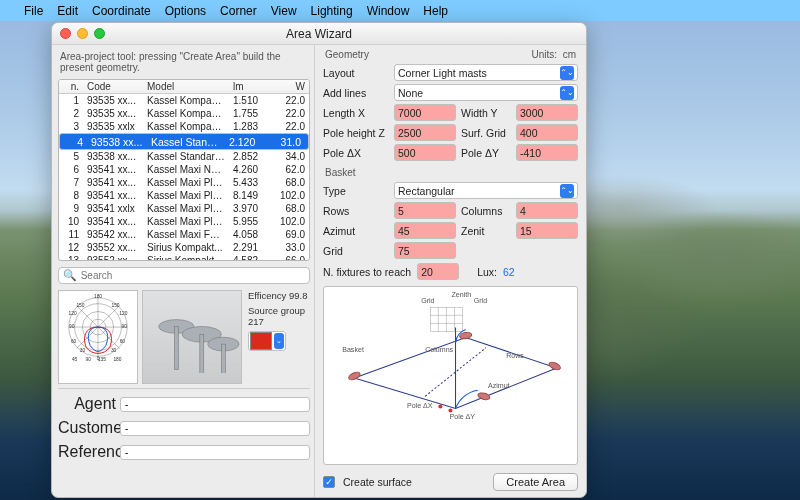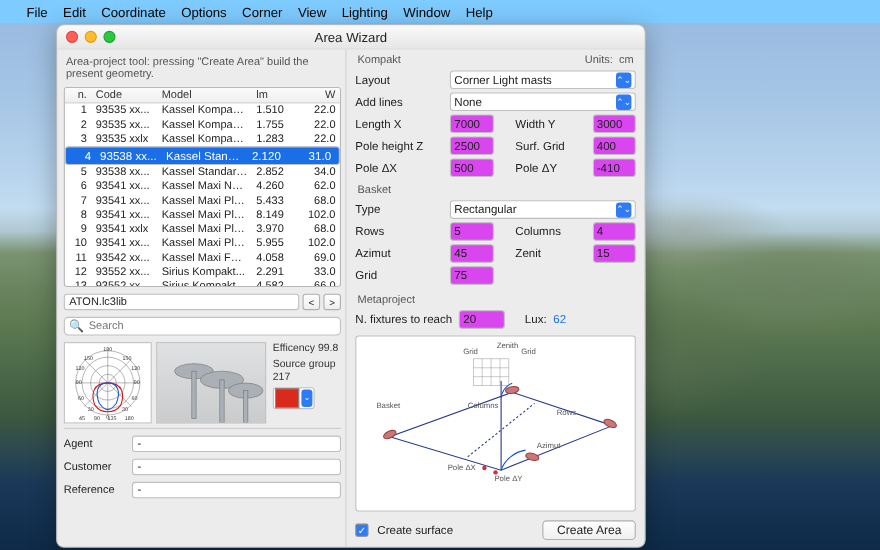--- a/index.html
+++ b/index.html
@@ -34,33 +34,33 @@
 .c-lm{width:42px;text-align:left;}
 .c-w{width:38px;text-align:right;}
 .tbody{overflow-y:auto;}
 .trow{display:flex; font-size:10px; height:13px; align-items:center;}
 .trow.sel{background:#1a6fe8; color:#fff;}
 .libbar{display:flex; gap:3px; align-items:center; padding-top:2px;}
 .libname{flex:1; border:1px solid #c0c0c0; background:#fff; border-radius:3px; padding:1px 4px; font-size:10px;}
 .navbtn{width:16px;height:15px;border:1px solid #b0b0b0;border-radius:3px;background:linear-gradient(#fff,#eee);font-size:9px;display:flex;align-items:center;justify-content:center;}
 .search{display:flex; align-items:center; border:1px solid #c0c0c0; background:#fff; border-radius:4px; padding:1px 4px; gap:4px; margin-top:2px;}
 .search input{border:none; outline:none; flex:1; font-size:10px; background:transparent;}
-.preview{display:flex; gap:4px; margin-top:2px; height:74px;}
+.preview{display:flex; gap:4px; margin-top:2px; height:94px;}
 .polar{width:80px; border:1px solid #c0c0c0; background:#fff; position:relative; font-size:7px;}
 .lamp{width:100px; border:1px solid #c0c0c0; background:linear-gradient(#dfe1e3,#c9cbcd); display:flex; align-items:center; justify-content:center;}
 .stats{flex:1; font-size:9.5px; color:#333; padding:0 2px;}
 .swatch{width:22px;height:18px;background:#d92a1c;border:1px solid #888;display:inline-block;margin-top:4px;}
 .section-lbl{font-size:10px; color:#666; margin-top:4px; padding-bottom:1px;}
 .fieldrow{display:flex; align-items:center; gap:4px; margin-top:2px;}
-.fieldrow label{width:58px; font-size:10px;}
+.fieldrow label{width:58px; font-size:16px;text-align:right;}
 .fieldrow input{flex:1; border:1px solid #c0c0c0; background:#fff; border-radius:3px; padding:1px 4px; font-size:10px;}
 .gh{display:flex; justify-content:space-between; align-items:center; font-size:10px; color:#555; padding:0 2px;}
-.geo-grid{display:grid; grid-template-columns:66px 1fr 50px 1fr; gap:3px 20px; align-items:center; font-size:10.5px;}
+.geo-grid{display:grid; grid-template-columns:66px 1fr 50px 1fr; gap:3px 5px; align-items:center; font-size:10.5px;}
 .geo-grid .lab{text-align:left; white-space:nowrap;}
-.sel, .num{border:1px solid #c0c0c0; background:#d946ef; border-radius:3px; padding:1px 3px; font-size:10.5px; height:17px; display:flex; align-items:center;}
+.sel, .num{border:1px solid #c0c0c0; background:#fca5a5; border-radius:3px; padding:1px 3px; font-size:10.5px; height:17px; display:flex; align-items:center;}
 .sel{justify-content:space-between; background:#fff;}
 .sel .chev{width:14px;height:14px;background:#2f7bf5;border-radius:3px;display:flex;align-items:center;justify-content:center;color:#fff;font-size:8px;}
 .sel.full{grid-column:2/5;}
 .num{justify-content:flex-start;}
 .diagram{border:1px solid #c0c0c0;background:#fff;border-radius:3px;flex:1;min-height:120px;margin-top:2px;position:relative;overflow:hidden;}
 .bottom-row{display:flex; align-items:center; gap:8px; padding-top:4px;}
 .checkbox{width:12px;height:12px;border:1px solid #888;border-radius:2px;background:#2f7bf5;display:flex;align-items:center;justify-content:center;color:#fff;font-size:9px;}
 .btn{border:1px solid #b0b0b0;border-radius:4px;background:linear-gradient(#fff,#efefef);padding:2px 12px;font-size:11px;}
 .lux{color:#1a6fe8;font-weight:500;}
 .polar svg, .diagram svg{position:absolute;inset:0;}
@@ -189,25 +189,20 @@
             </div>
             <div class="trow">
               <div class="c-n">13</div>
               <div class="c-code">93552 xx...</div>
               <div class="c-model">Sirius Kompakt...</div>
               <div class="c-lm">4.582</div>
               <div class="c-w">66.0</div>
             </div>
           </div>
       </div>
-      <div class="libbar">
-        <div class="libname">ATON.lc3lib</div>
-        <div class="navbtn">&lt;</div>
-        <div class="navbtn">&gt;</div>
-      </div>
       <div class="search">
         <span style="color:#999;font-size:11px;">🔍</span>
         <input placeholder="Search" style="">
       </div>
       <div class="preview">
         <div class="polar">
           <svg viewBox="0 0 80 74">
             <g stroke="#555" stroke-width=".4" fill="none">
               <circle cx="40" cy="37" r="8"></circle>
                 <circle cx="40" cy="37" r="16"></circle>
@@ -274,21 +269,21 @@
           <input value="-" style="">
         </div>
       <div class="fieldrow">
           <label>Reference</label>
           <input value="-" style="">
         </div>
     </div>
 
     <div class="right">
       <div class="gh">
-          <span>Kompakt</span>
+          <span>Geometry</span>
           <span><span>Units:</span>&nbsp;&nbsp;<span>cm</span></span>
         </div>
       <div class="geo-grid">
         <div class="lab">Layout</div>
         <div class="sel full">
             <span>Corner Light masts</span>
             <span class="chev">⌃⌄</span>
           </div>
         <div class="lab">Add lines</div>
         <div class="sel full">
@@ -323,23 +318,20 @@
           <div class="num">4</div>
         <div class="lab">Azimut</div>
           <div class="num">45</div>
         <div class="lab">Zenit</div>
           <div class="num">15</div>
         <div class="lab">Grid</div>
           <div class="num">75</div>
           <div></div>
           <div></div>
       </div>
-      <div class="gh" style="margin-top:4px;">
-          <span>Metaproject</span>
-        </div>
       <div style="display:flex;gap:6px;align-items:center;font-size:10.5px;">
         <span>N. fixtures to reach</span>
         <div class="num" style="width:42px;">20</div>
         <span style="margin-left:12px;">Lux:</span>
         <span class="lux">62</span>
       </div>
       <div class="diagram">
         <svg viewBox="0 0 250 130">
           <g stroke="#2a3a8a" stroke-width="1" fill="none">
             <path d="M30 90 L130 120 L230 80 L140 50 Z"></path>

